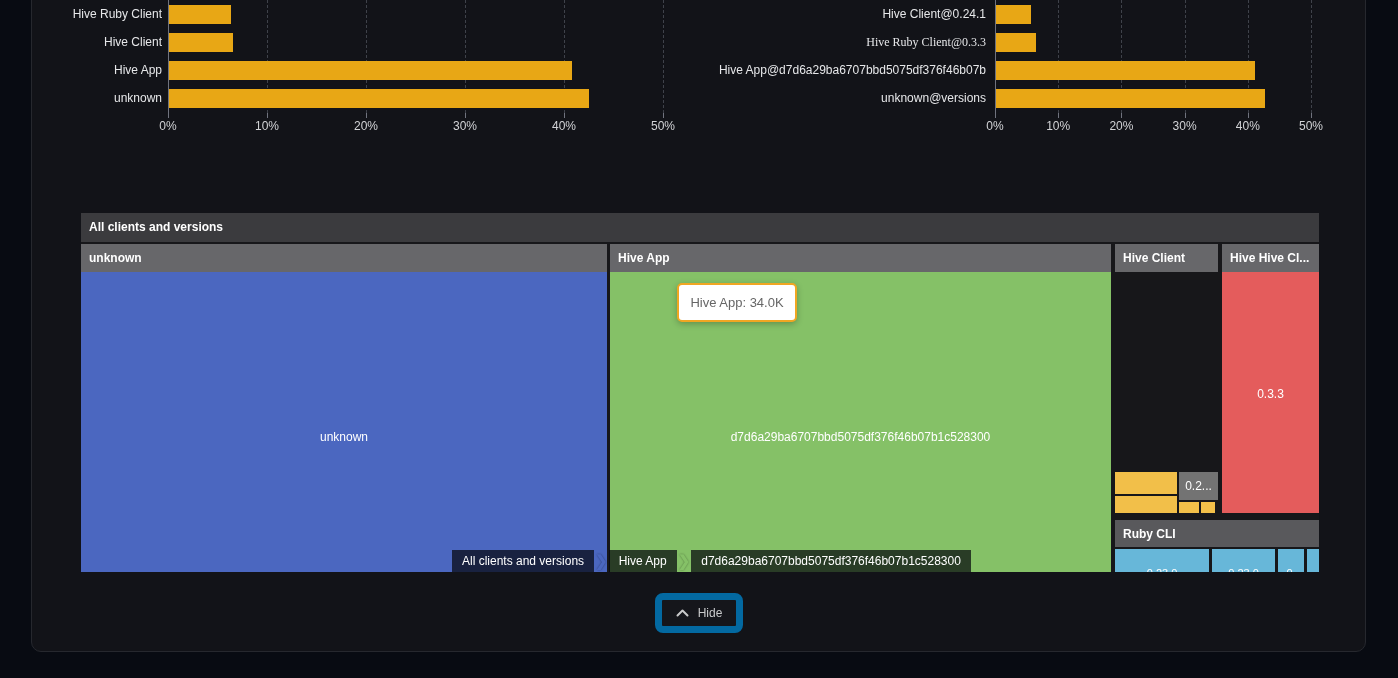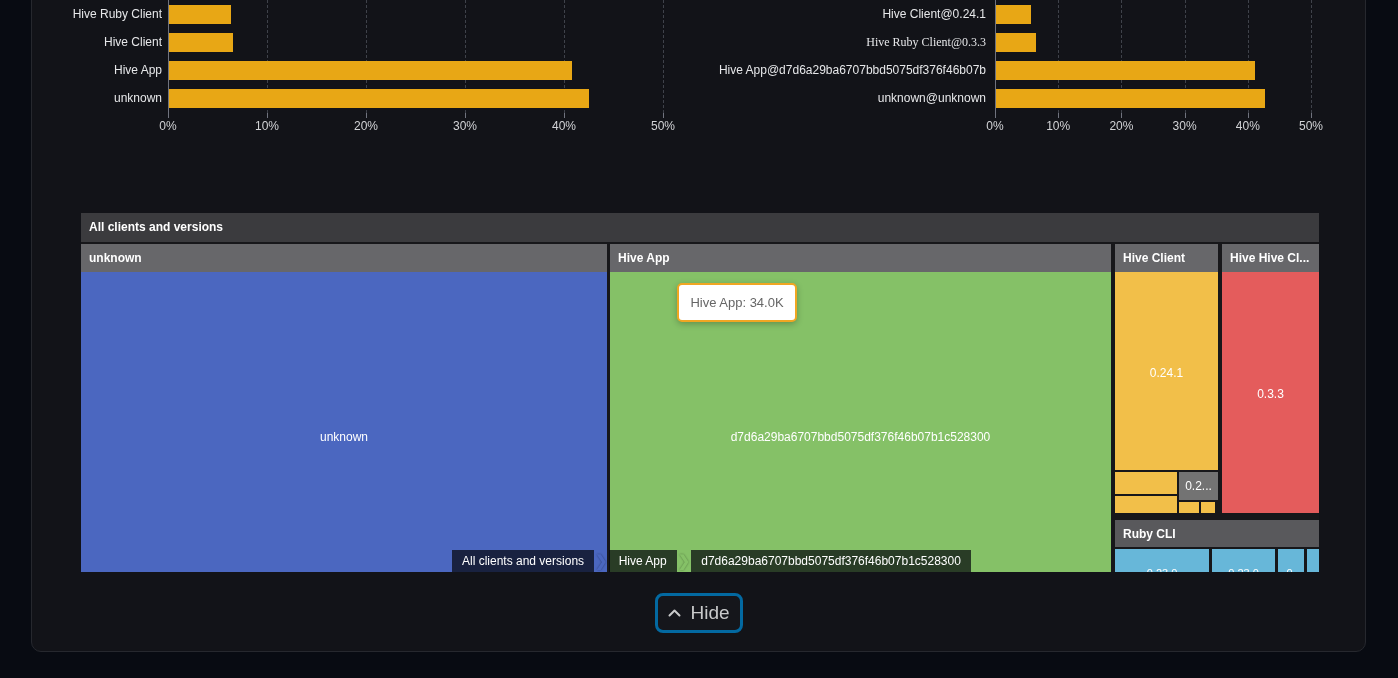--- a/index.html
+++ b/index.html
@@ -82,23 +82,23 @@
     height:22px; line-height:22px; padding:0 10px; font-size:12px; color:#fff;
     background:rgba(5,8,14,0.72); white-space:nowrap; cursor:pointer;
   }
   .crumb-sep {
     height:22px; line-height:22px; font-size:15px; font-weight:bold;
     margin:0 1px; text-shadow:0 0 2px rgba(0,0,0,0.4);
   }
   
   .hide-btn {
     position:absolute; left:655px; top:593px; width:88px; height:40px;
-    background:#15161b; border:3px solid #0369a1; border-radius:8px;
+    background:#15161b; border:7px solid #0369a1; border-radius:8px;
     display:flex; align-items:center; justify-content:center; gap:9px;
-    color:#c9cacb; font-size:19px; cursor:pointer;
+    color:#c9cacb; font-size:12px; cursor:pointer;
   }
 </style>
 </head>
 <body>
 
 <div class="panel"></div>
 
 <div class="bar-chart" id="chart-left">
     <div class="axis-line" style="left: 168px;"></div>
     <div class="axis-tickmark" style="left: 168px;"></div>
@@ -146,41 +146,38 @@
     <div class="tick-label" style="left: 1217.8px;">40%</div>
     <div class="gridline" style="left: 1311px;"></div>
     <div class="axis-tickmark" style="left: 1311px;"></div>
     <div class="tick-label" style="left: 1281px;">50%</div>
     <div class="cat-label" style="left: 700px; width: 286px; top: 6px;">Hive Client@0.24.1</div>
     <div class="bar" style="left: 996px; top: 5px; width: 35.392px; background: rgb(232, 167, 21);"></div>
     <div class="cat-label" style="left: 700px; width: 286px; top: 34px; font-family: Liberation Serif, serif;">Hive Ruby Client@0.3.3</div>
     <div class="bar" style="left: 996px; top: 33px; width: 40.448px; background: rgb(232, 167, 21);"></div>
     <div class="cat-label" style="left: 700px; width: 286px; top: 62px;">Hive App@d7d6a29ba6707bbd5075df376f46b07b</div>
     <div class="bar" style="left: 996px; top: 61px; width: 259.12px; background: rgb(232, 167, 21);"></div>
-    <div class="cat-label" style="left: 700px; width: 286px; top: 90px;">unknown@unknown</div>
+    <div class="cat-label" style="left: 700px; width: 286px; top: 90px;">unknown@versions</div>
     <div class="bar" style="left: 996px; top: 89px; width: 268.6px; background: rgb(232, 167, 21);"></div>
   </div>
 
 <div class="treemap">
   <div class="tm-title">All clients and versions</div>
 
   <div class="tm-head hd-unknown">unknown</div>
   <div class="tm-body bd-unknown" style="background:#4b67c0;">
     <span class="tm-label" style="top:157px;">unknown</span>
   </div>
 
   <div class="tm-head hd-app">Hive App</div>
   <div class="tm-body bd-app" style="background:#85c167;">
     <span class="tm-label" style="top:157px;">d7d6a29ba6707bbd5075df376f46b07b1c528300</span>
   </div>
 
   <div class="tm-head hd-client">Hive Client</div>
-  <div class="tm-body bd-client-main" style="background:#f2bf49;">
-    <span class="tm-label" style="top:93px;">0.24.1</span>
-  </div>
   <div class="tm-body bd-client-a" style="background:#f2bf49;"></div>
   <div class="tm-body bd-client-b" style="background:#f2bf49;"></div>
   <div class="tm-body bd-client-sub" style="background:#737373;">
     <span class="tm-label" style="top:6px;">0.2...</span>
   </div>
   <div class="tm-body bd-client-c" style="background:#f2bf49;"></div>
   <div class="tm-body bd-client-d" style="background:#f2bf49;"></div>
 
   <div class="tm-head hd-ruby">Hive Hive Cl...</div>
   <div class="tm-body bd-ruby" style="background:#e45c5c;">

